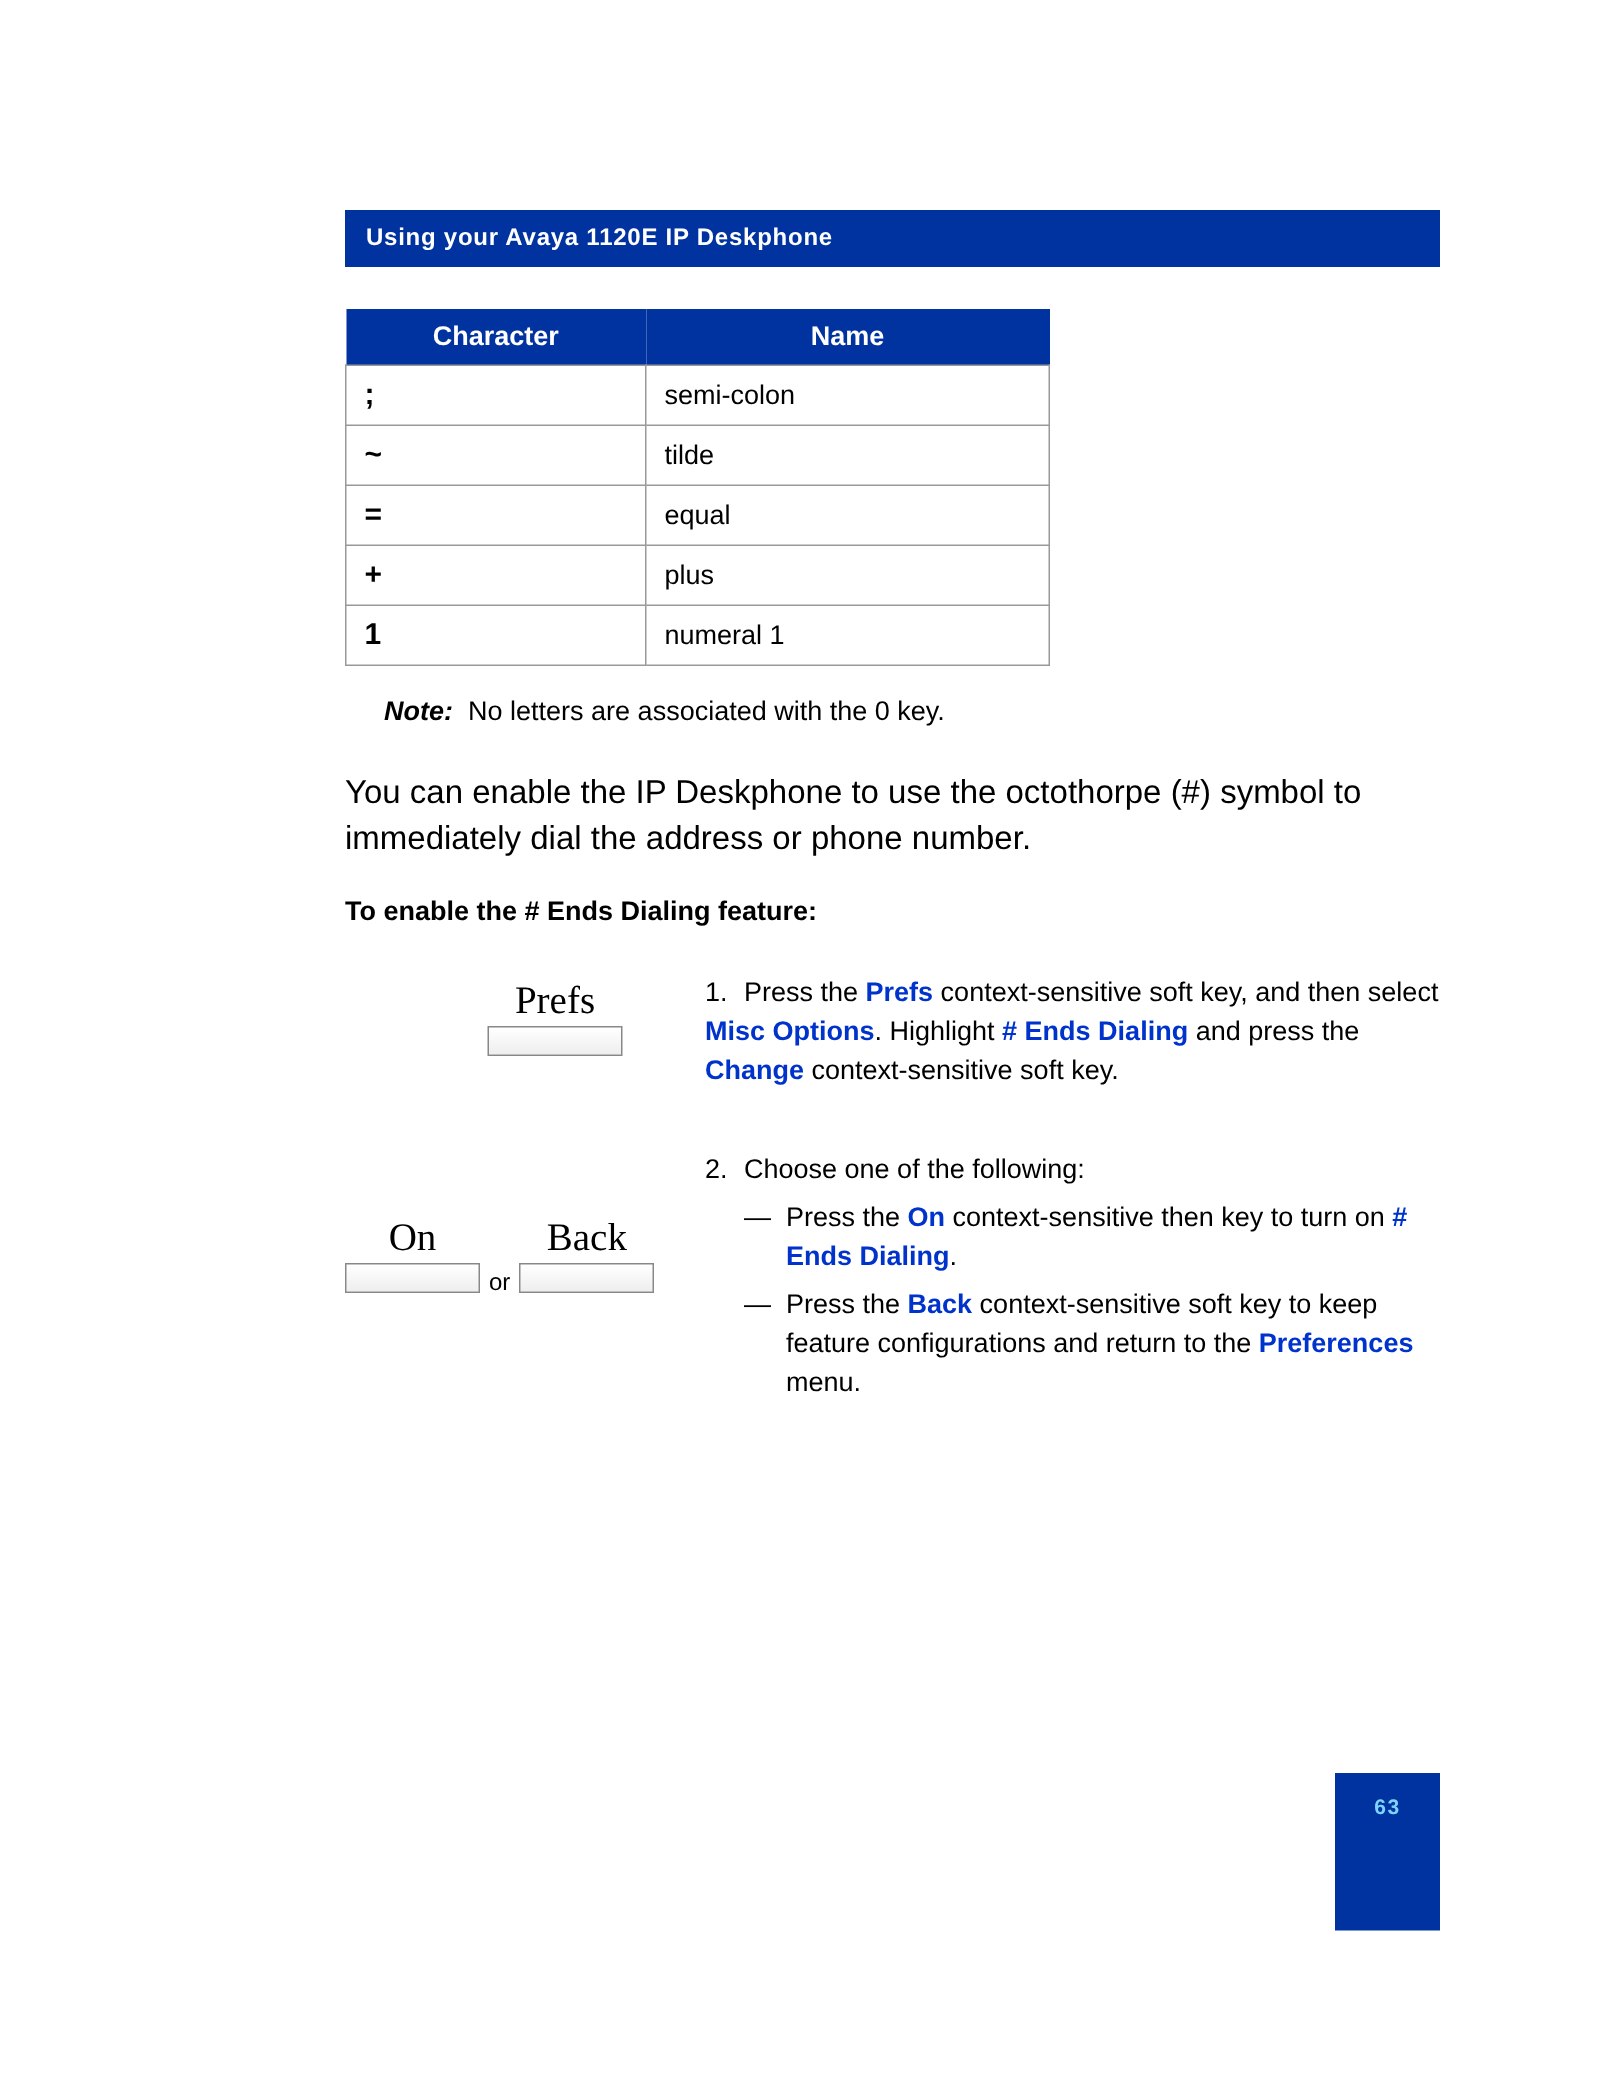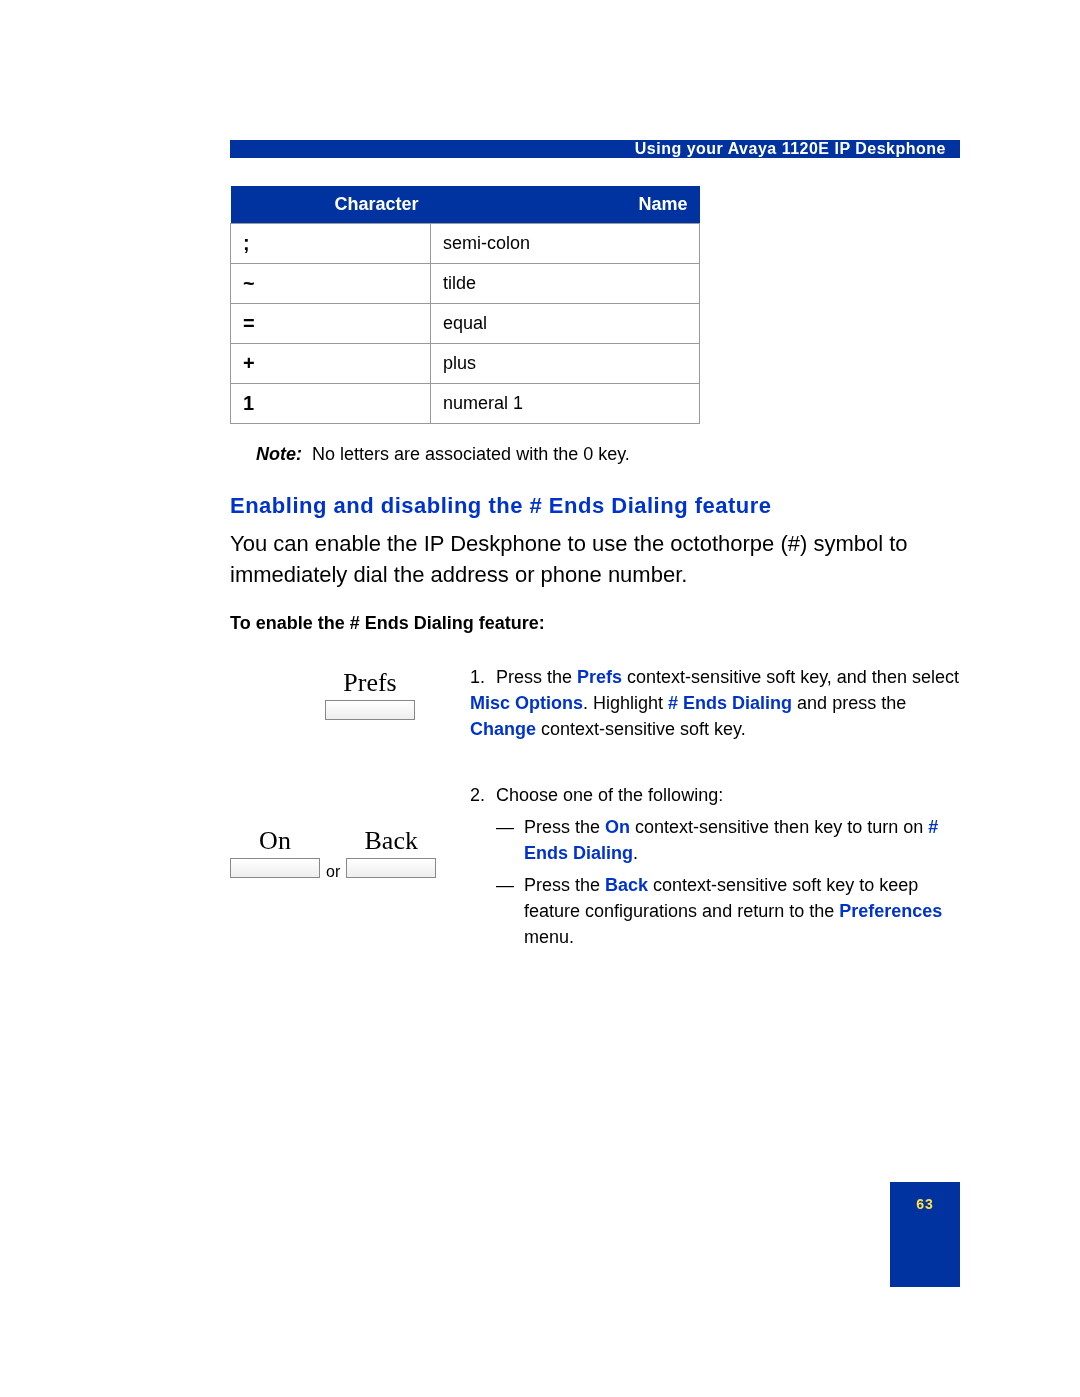--- a/index.html
+++ b/index.html
@@ -13,42 +13,41 @@
     position: relative;
   }
   .page {
     padding: 140px 120px 0 230px;
   }
   .header-bar {
     background: #0033a0;
     color: #fff;
     font-weight: bold;
     font-size: 16px;
-    padding: 0 14px;
-    text-align: right;
+    padding: 10px 14px;
     margin-bottom: 28px;
     letter-spacing: 0.5px;
   }
   .table-caption {
     font-weight: bold;
     font-size: 18px;
     letter-spacing: 0.5px;
     margin-bottom: 14px;
     line-height: 1.4;
   }
   table.char-table {
     border-collapse: collapse;
     width: 470px;
     margin-bottom: 20px;
   }
   table.char-table th {
     background: #0033a0;
     color: #fff;
     font-weight: bold;
-    text-align: right;
+    text-align: center;
     padding: 8px 12px;
     font-size: 18px;
   }
   table.char-table td {
     border: 1px solid #999;
     padding: 8px 12px;
     font-size: 18px;
   }
   table.char-table td.char-col {
     font-weight: bold;
@@ -124,21 +123,21 @@
   .sub-bullet { padding-left: 26px; margin-top: 6px; display: flex; }
   .sub-bullet .dash { width: 28px; flex-shrink: 0; }
   .sub-bullet .txt { flex: 1; }
   .page-number-box {
     position: absolute;
     right: 120px;
     bottom: 110px;
     width: 70px;
     height: 105px;
     background: #0033a0;
-    color: #fde047;
+    color: #7dd3fc;
     font-weight: bold;
     font-size: 14px;
     text-align: center;
     padding-top: 14px;
     letter-spacing: 1px;
   }
 </style>
 </head>
 <body>
 
@@ -178,21 +177,20 @@
         <td>numeral 1</td>
       </tr>
     </tbody>
   </table>
 
   <p class="note">
     <span class="note-label">Note:</span>
     <span>&nbsp;</span><span>No letters are associated with the 0 key.</span>
   </p>
 
-  <h2 class="section-heading">Enabling and disabling the # Ends Dialing feature</h2>
 
   <p class="body-text">You can enable the IP Deskphone to use the octothorpe (#) symbol to immediately dial the address or phone number.</p>
 
   <p class="sub-heading">To enable the # Ends Dialing feature:</p>
 
   <div class="instruction-row">
     <div class="instruction-left">
       <div class="softkey-block" style="margin-left:40px;">
         <div class="softkey-label">Prefs</div>
         <div class="softkey-button"></div>

